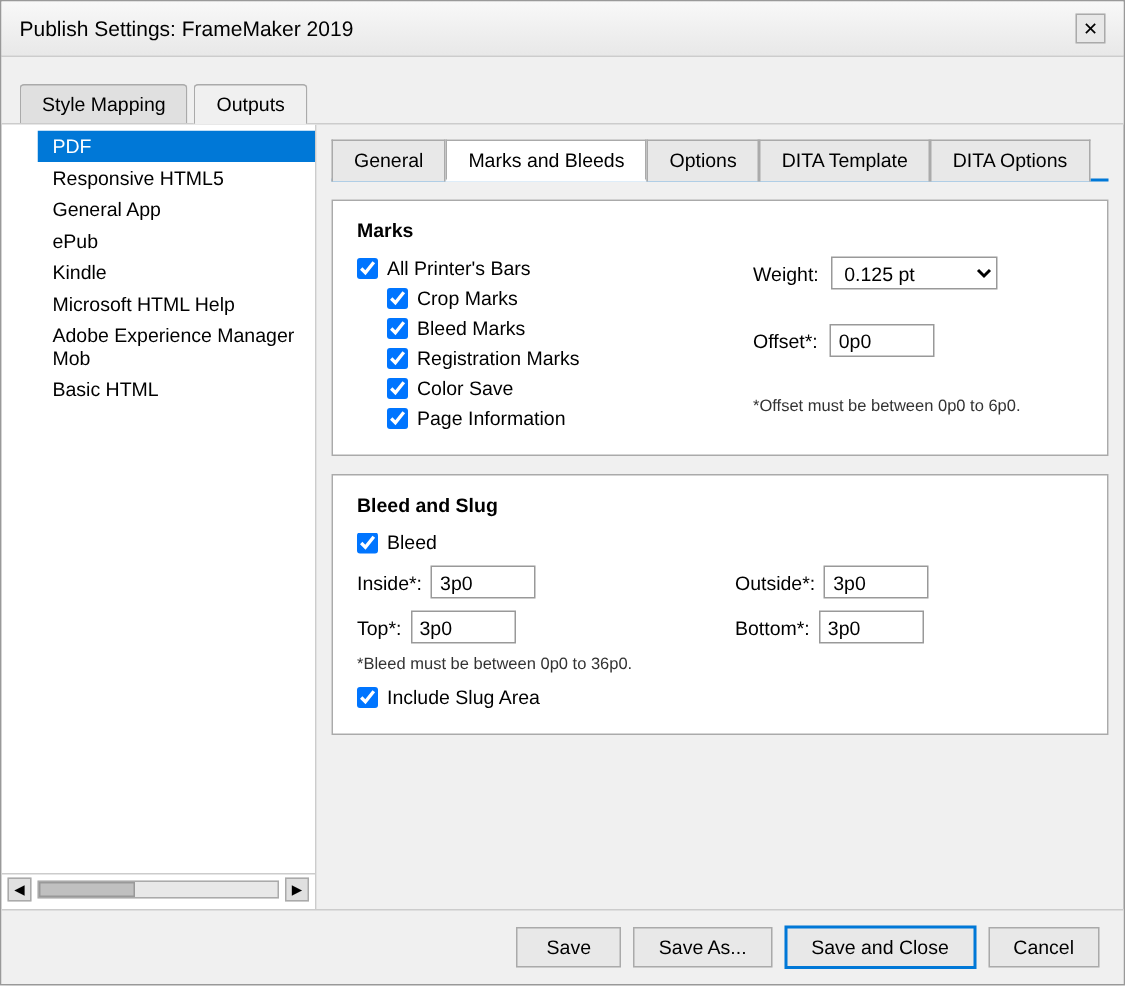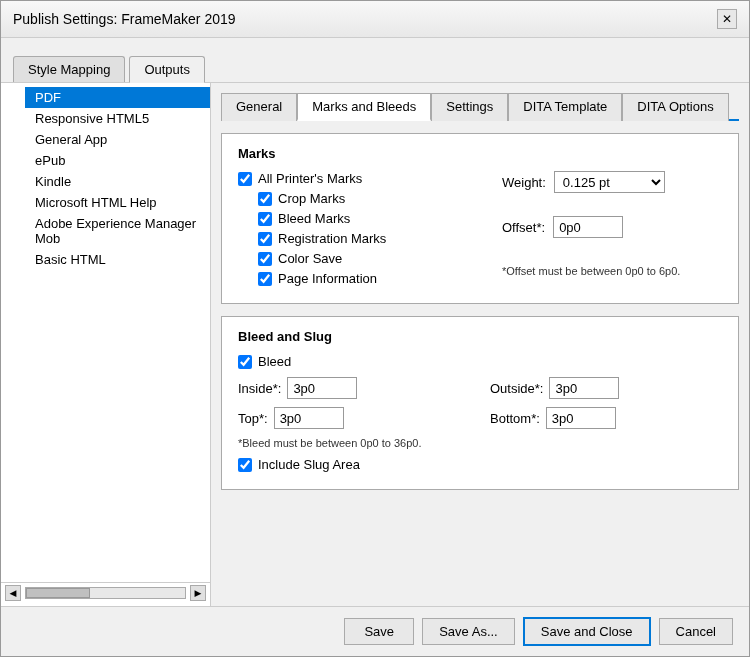--- a/index.html
+++ b/index.html
@@ -305,32 +305,32 @@
         </div>
         <button class="scroll-btn">▶</button>
       </div>
     </div>
 
     <div class="main-content">
 
       <div class="inner-tabs">
         <div class="inner-tab">General</div>
         <div class="inner-tab active">Marks and Bleeds</div>
-        <div class="inner-tab">Settings</div>
+        <div class="inner-tab">Options</div>
         <div class="inner-tab">DITA Template</div>
         <div class="inner-tab">DITA Options</div>
       </div>
 
       <div class="section">
         <div class="section-title">Marks</div>
         <div class="marks-row">
           <div class="marks-left">
             <div class="checkbox-row">
               <input type="checkbox" id="all-printers-marks" checked="" style="">
-              <label for="all-printers-marks">All Printer's Marks</label>
+              <label for="all-printers-marks">All Printer's Bars</label>
             </div>
             <div class="checkbox-row indented">
               <input type="checkbox" id="crop-marks" checked="" style="">
               <label for="crop-marks">Crop Marks</label>
             </div>
             <div class="checkbox-row indented">
               <input type="checkbox" id="bleed-marks" checked="" style="">
               <label for="bleed-marks">Bleed Marks</label>
             </div>
             <div class="checkbox-row indented">

